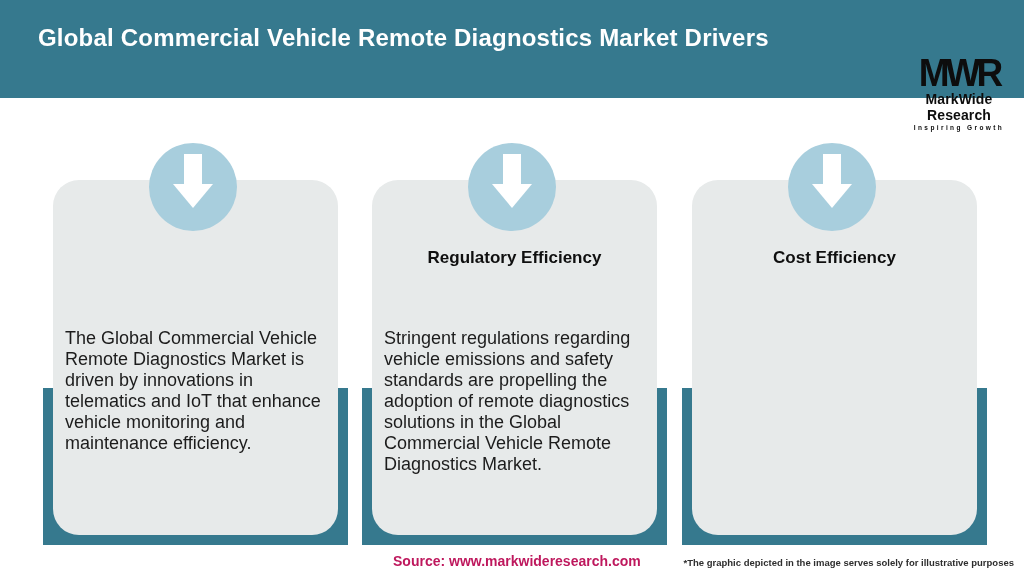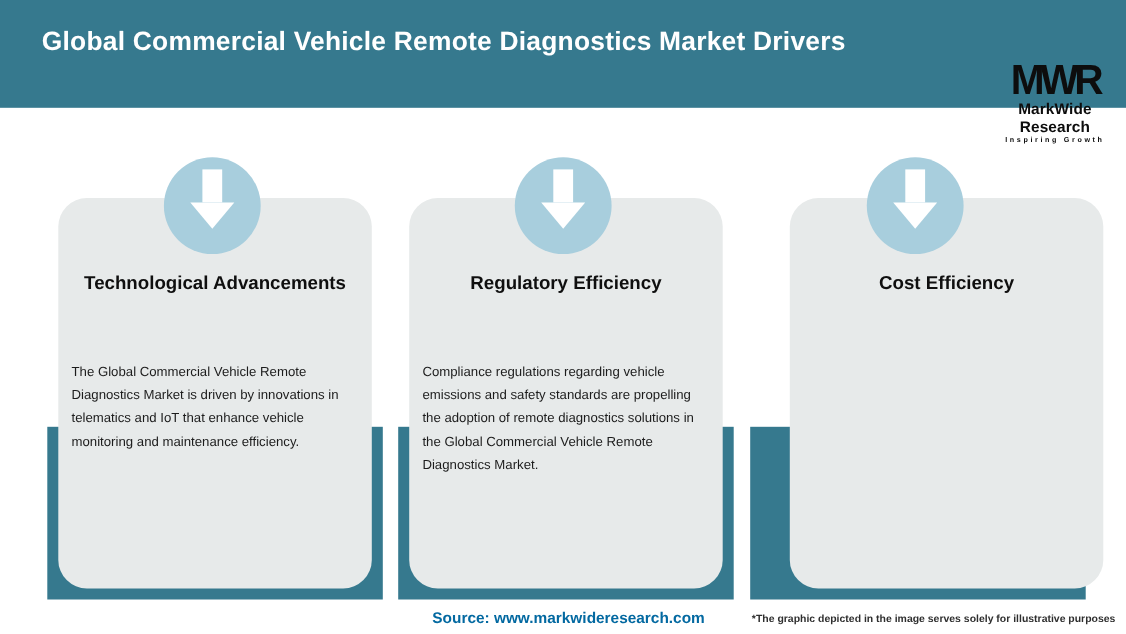--- a/index.html
+++ b/index.html
@@ -44,47 +44,47 @@
 
   
   .card {
     position:absolute; top:180px;
     width:285px; height:355px;
     background:#E7EAEA; border-radius:26px;
     z-index:2;
   }
   .card-1 { left:53px; }
   .card-2 { left:372px; }
-  .card-3 { left:718px;text-decoration:underline; }
+  .card-3 { left:692px;text-decoration:underline; }
   .card-title {
     position:absolute; top:68px; left:0; right:0;
     text-align:center;
     font-size:17px; font-weight:bold; color:#0f0f0f;
   }
   .card-body {
     position:absolute; top:148px; left:12px; right:9px;
-    font-size:12px; line-height:21px; color:#1c1c1c;
+    font-size:18px; line-height:21px; color:#1c1c1c;
   }
 
   
   .circle {
     position:absolute; top:143px;
     width:88px; height:88px; border-radius:50%;
     background:#A8CEDD; z-index:3;
     display:flex; justify-content:center;
   }
   .circle-1 { left:149px; }
   .circle-2 { left:468px; }
   .circle-3 { left:788px; }
   .circle svg { margin-top:7px; }
 
   
   .source-text {
     position:absolute; left:393px; top:553px;
-    font-size:14px; font-weight:bold; color:#0369a1;
+    font-size:14px; font-weight:bold; color:#be185d;
     white-space:nowrap;
   }
   .disclaimer-text {
     position:absolute; right:10px; top:557px;
     font-size:9.5px; font-weight:bold; color:#2e2e2e;
     white-space:nowrap;
   }
 </style>
 </head>
 <body>
@@ -96,33 +96,32 @@
     <div class="logo-name">MarkWide Research</div>
     <div class="logo-tagline">Inspiring Growth</div>
   </div>
 </div>
 
 <div class="backer backer-1"></div>
 <div class="backer backer-2"></div>
 <div class="backer backer-3"></div>
 
 <div class="card card-1">
-  <div class="card-title">Technological Advancements</div>
   <div class="card-body">The Global Commercial Vehicle Remote Diagnostics Market is driven by innovations in telematics and IoT that enhance vehicle monitoring and maintenance efficiency.</div>
 </div>
 <div class="circle circle-1">
   <svg width="46" height="62" viewBox="0 0 46 62">
     <rect x="14" y="4" width="18" height="30" fill="#ffffff"></rect>
     <polygon points="3,34 43,34 23,58" fill="#ffffff"></polygon>
   </svg>
 </div>
 
 <div class="card card-2">
   <div class="card-title">Regulatory Efficiency</div>
-  <div class="card-body">Compliance regulations regarding vehicle emissions and safety standards are propelling the adoption of remote diagnostics solutions in the Global Commercial Vehicle Remote Diagnostics Market.</div>
+  <div class="card-body">Stringent regulations regarding vehicle emissions and safety standards are propelling the adoption of remote diagnostics solutions in the Global Commercial Vehicle Remote Diagnostics Market.</div>
 </div>
 <div class="circle circle-2">
   <svg width="46" height="62" viewBox="0 0 46 62">
     <rect x="14" y="4" width="18" height="30" fill="#ffffff"></rect>
     <polygon points="3,34 43,34 23,58" fill="#ffffff"></polygon>
   </svg>
 </div>
 
 <div class="card card-3">
   <div class="card-title">Cost Efficiency</div>

